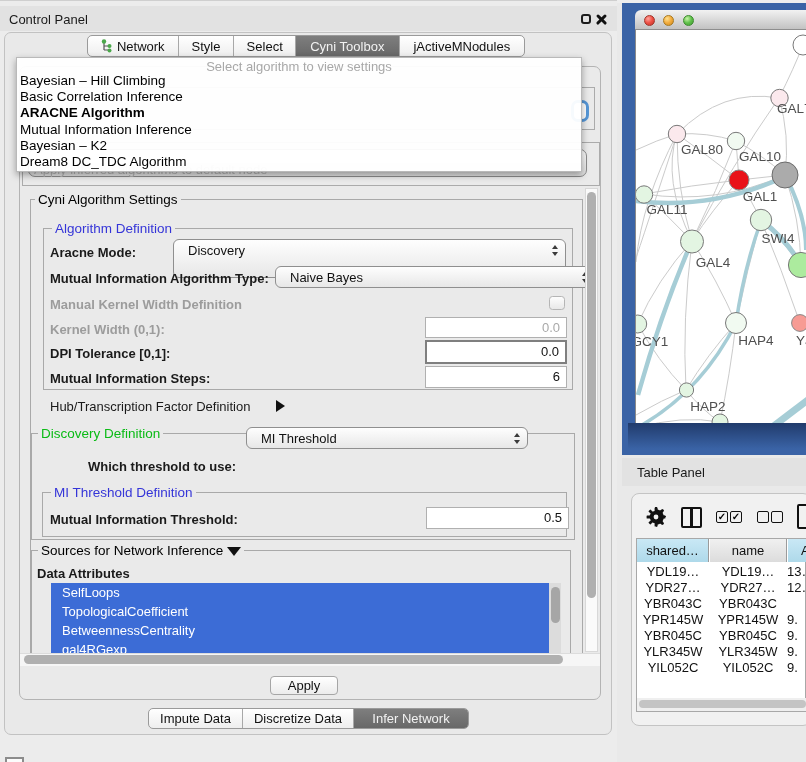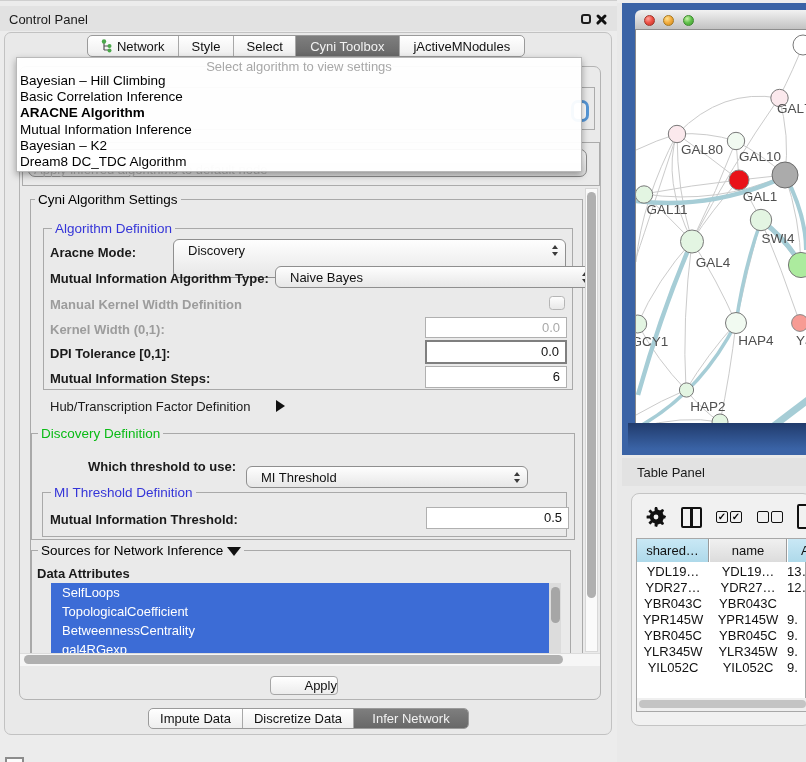--- a/index.html
+++ b/index.html
@@ -94,21 +94,21 @@
 <div class="lb" style="left:50px;top:371px">Mutual Information Steps:</div>
 <div class="fld" style="left:425px;top:366px;width:142px;height:22px;line-height:20px">6</div>
 
 <div class="pl" style="left:50px;top:399px">Hub/Transcription Factor Definition</div>
 <div class="ab" style="left:276px;top:400px;width:0;height:0;border-left:9px solid #111;border-top:6.5px solid transparent;border-bottom:6.5px solid transparent"></div>
 
 <div class="gb" style="left:31px;top:433px;width:544px;height:107px">
   <span class="gl" style="left:6px;color:#0bbb16">Discovery Definition</span>
 </div>
 <div class="lb" style="left:88px;top:459px">Which threshold to use:</div>
-<div class="combo" style="left:246px;top:466px;width:282px;height:22px">
+<div class="combo" style="left:246px;top:427px;width:282px;height:22px">
     <span class="t">MI Threshold</span>
     <span class="spin">
       <span class="u"></span>
       <span class="d"></span>
     </span>
   </div>
 <div class="gb" style="left:42px;top:492px;width:525px;height:45px">
   <span class="gl" style="left:8px;color:#3535d8">MI Threshold Definition</span>
 </div>
 <div class="lb" style="left:50px;top:512px">Mutual Information Threshold:</div>
@@ -120,21 +120,21 @@
 <div class="lb" style="left:37px;top:566px">Data Attributes</div>
 <div class="ab" style="left:51px;top:583px;width:498px;height:70px;background:#3c6cd6;color:#fff;font-size:13px;line-height:19px;padding-left:11px;overflow:hidden">SelfLoops<br>TopologicalCoefficient<br>BetweennessCentrality<br>gal4RGexp</div>
 <div class="ab" style="left:549px;top:583px;width:12px;height:70px;background:#dcdcdc"></div>
 <div class="ab" style="left:550.5px;top:587px;width:9px;height:36px;background:#a6a6a6;border-radius:4.5px"></div>
 
 <div class="ab" style="left:585px;top:188px;width:13px;height:464px;background:#fafafa;border:1px solid #d8d8d8"></div>
 <div class="ab" style="left:587px;top:192px;width:9px;height:406px;background:#b0b0b0;border-radius:4.5px"></div>
 <div class="ab" style="left:20px;top:653px;width:580px;height:13px;background:#f6f6f6;border-top:1px solid #dcdcdc"></div>
 <div class="ab" style="left:24px;top:655px;width:539px;height:9px;background:#b0b0b0;border-radius:4.5px"></div>
 
-<div class="ab" style="left:270px;top:676px;width:68px;height:19px;border:1px solid #a6a6a6;border-radius:4px;background:linear-gradient(#ffffff,#ececec);font-size:13px;text-align:right;line-height:17px;color:#111">Apply</div>
+<div class="ab" style="left:270px;top:676px;width:68px;height:19px;border:1px solid #a6a6a6;border-radius:4px;background:linear-gradient(#ffffff,#ececec);font-size:13px;text-align:center;line-height:17px;color:#111">Apply</div>
 
 <div class="seg" style="left:148px;top:708px;width:321px;height:20.5px">
   <div style="width:94px">Impute Data</div>
   <div style="width:111px">Discretize Data</div>
   <div class="sel" style="width:114px">Infer Network</div>
 </div>
 
 <div class="ab" style="left:5px;top:757px;width:19px;height:10px;border:2px solid #8c8c8c;background:#fcfcfc"></div>
 
 <div class="ab" style="left:617px;top:0;width:189px;height:762px;background:#e9e9e9"></div>

